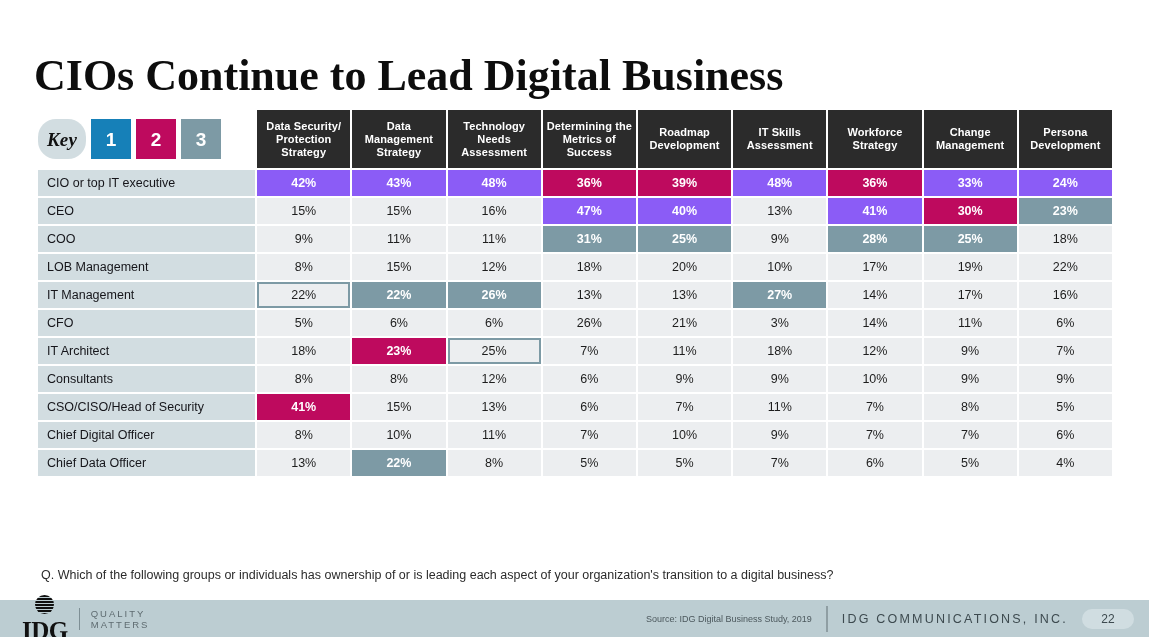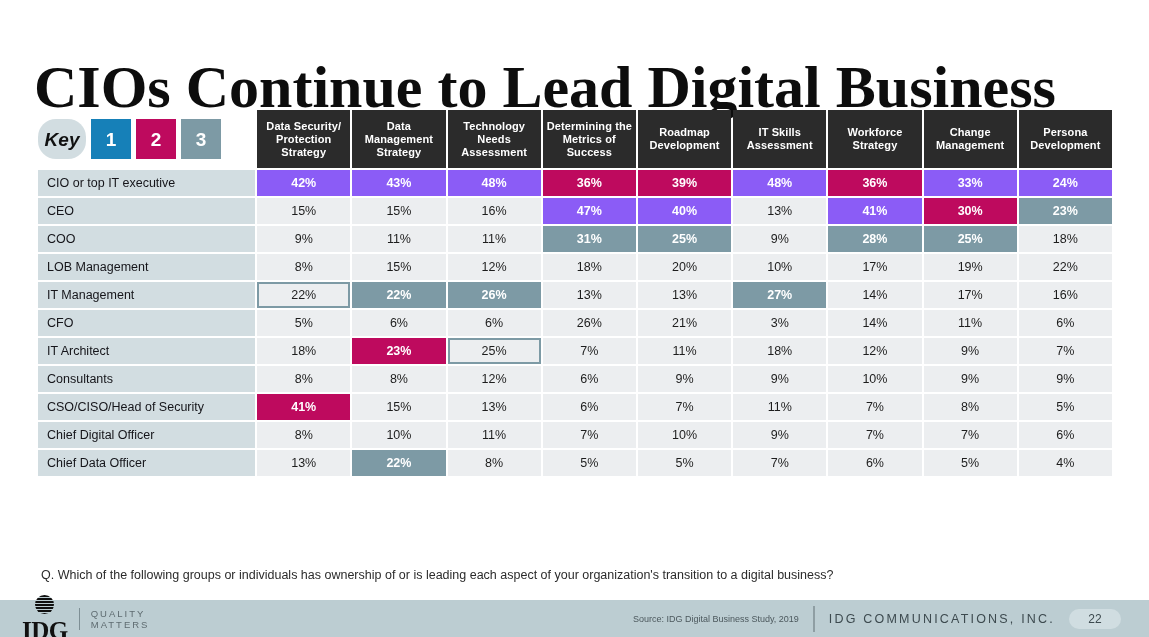--- a/index.html
+++ b/index.html
@@ -14,21 +14,21 @@
     position: relative;
     overflow: hidden;
   }
 
   
   .slide-title {
     position: absolute;
     left: 34px;
     top: 18px;
     font-family: "Liberation Serif", serif;
-    font-size: 60px;
+    font-size: 44px;
     line-height: 58px;
     color: #0d0d0d;
     letter-spacing: 0px;
     white-space: nowrap;
   }
 
   
   .table-wrap {
     position: absolute;
     left: 36px;
@@ -64,21 +64,21 @@
     display: flex;
     align-items: center;
     gap: 5px;
     height: 40px;
   }
   .key-label {
     width: 48px;
     height: 40px;
     background: #d2dde1;
     color: #111111;
-    font-family: Liberation Sans, sans-serif;
+    font-family: Liberation Serif, serif;
     font-style: italic;
     font-weight: bold;
     font-size: 19px;
     display: flex;
     align-items: center;
     justify-content: center;
     border-radius: 18px;
   }
   .key-box {
     width: 40px;
@@ -185,21 +185,21 @@
     font-size: 9.5px;
     letter-spacing: 2px;
     color: #5e6b70;
     line-height: 11px;
   }
   .footer-right {
     margin-left: auto;
     display: flex;
     align-items: center;
     gap: 14px;
-    padding-right: 28px;
+    padding-right: 15px;
   }
   .source-note {
     font-size: 9px;
     color: #4c585d;
   }
   .footer-divider2 {
     width: 2px;
     height: 26px;
     background: #8f9ea3;
   }

